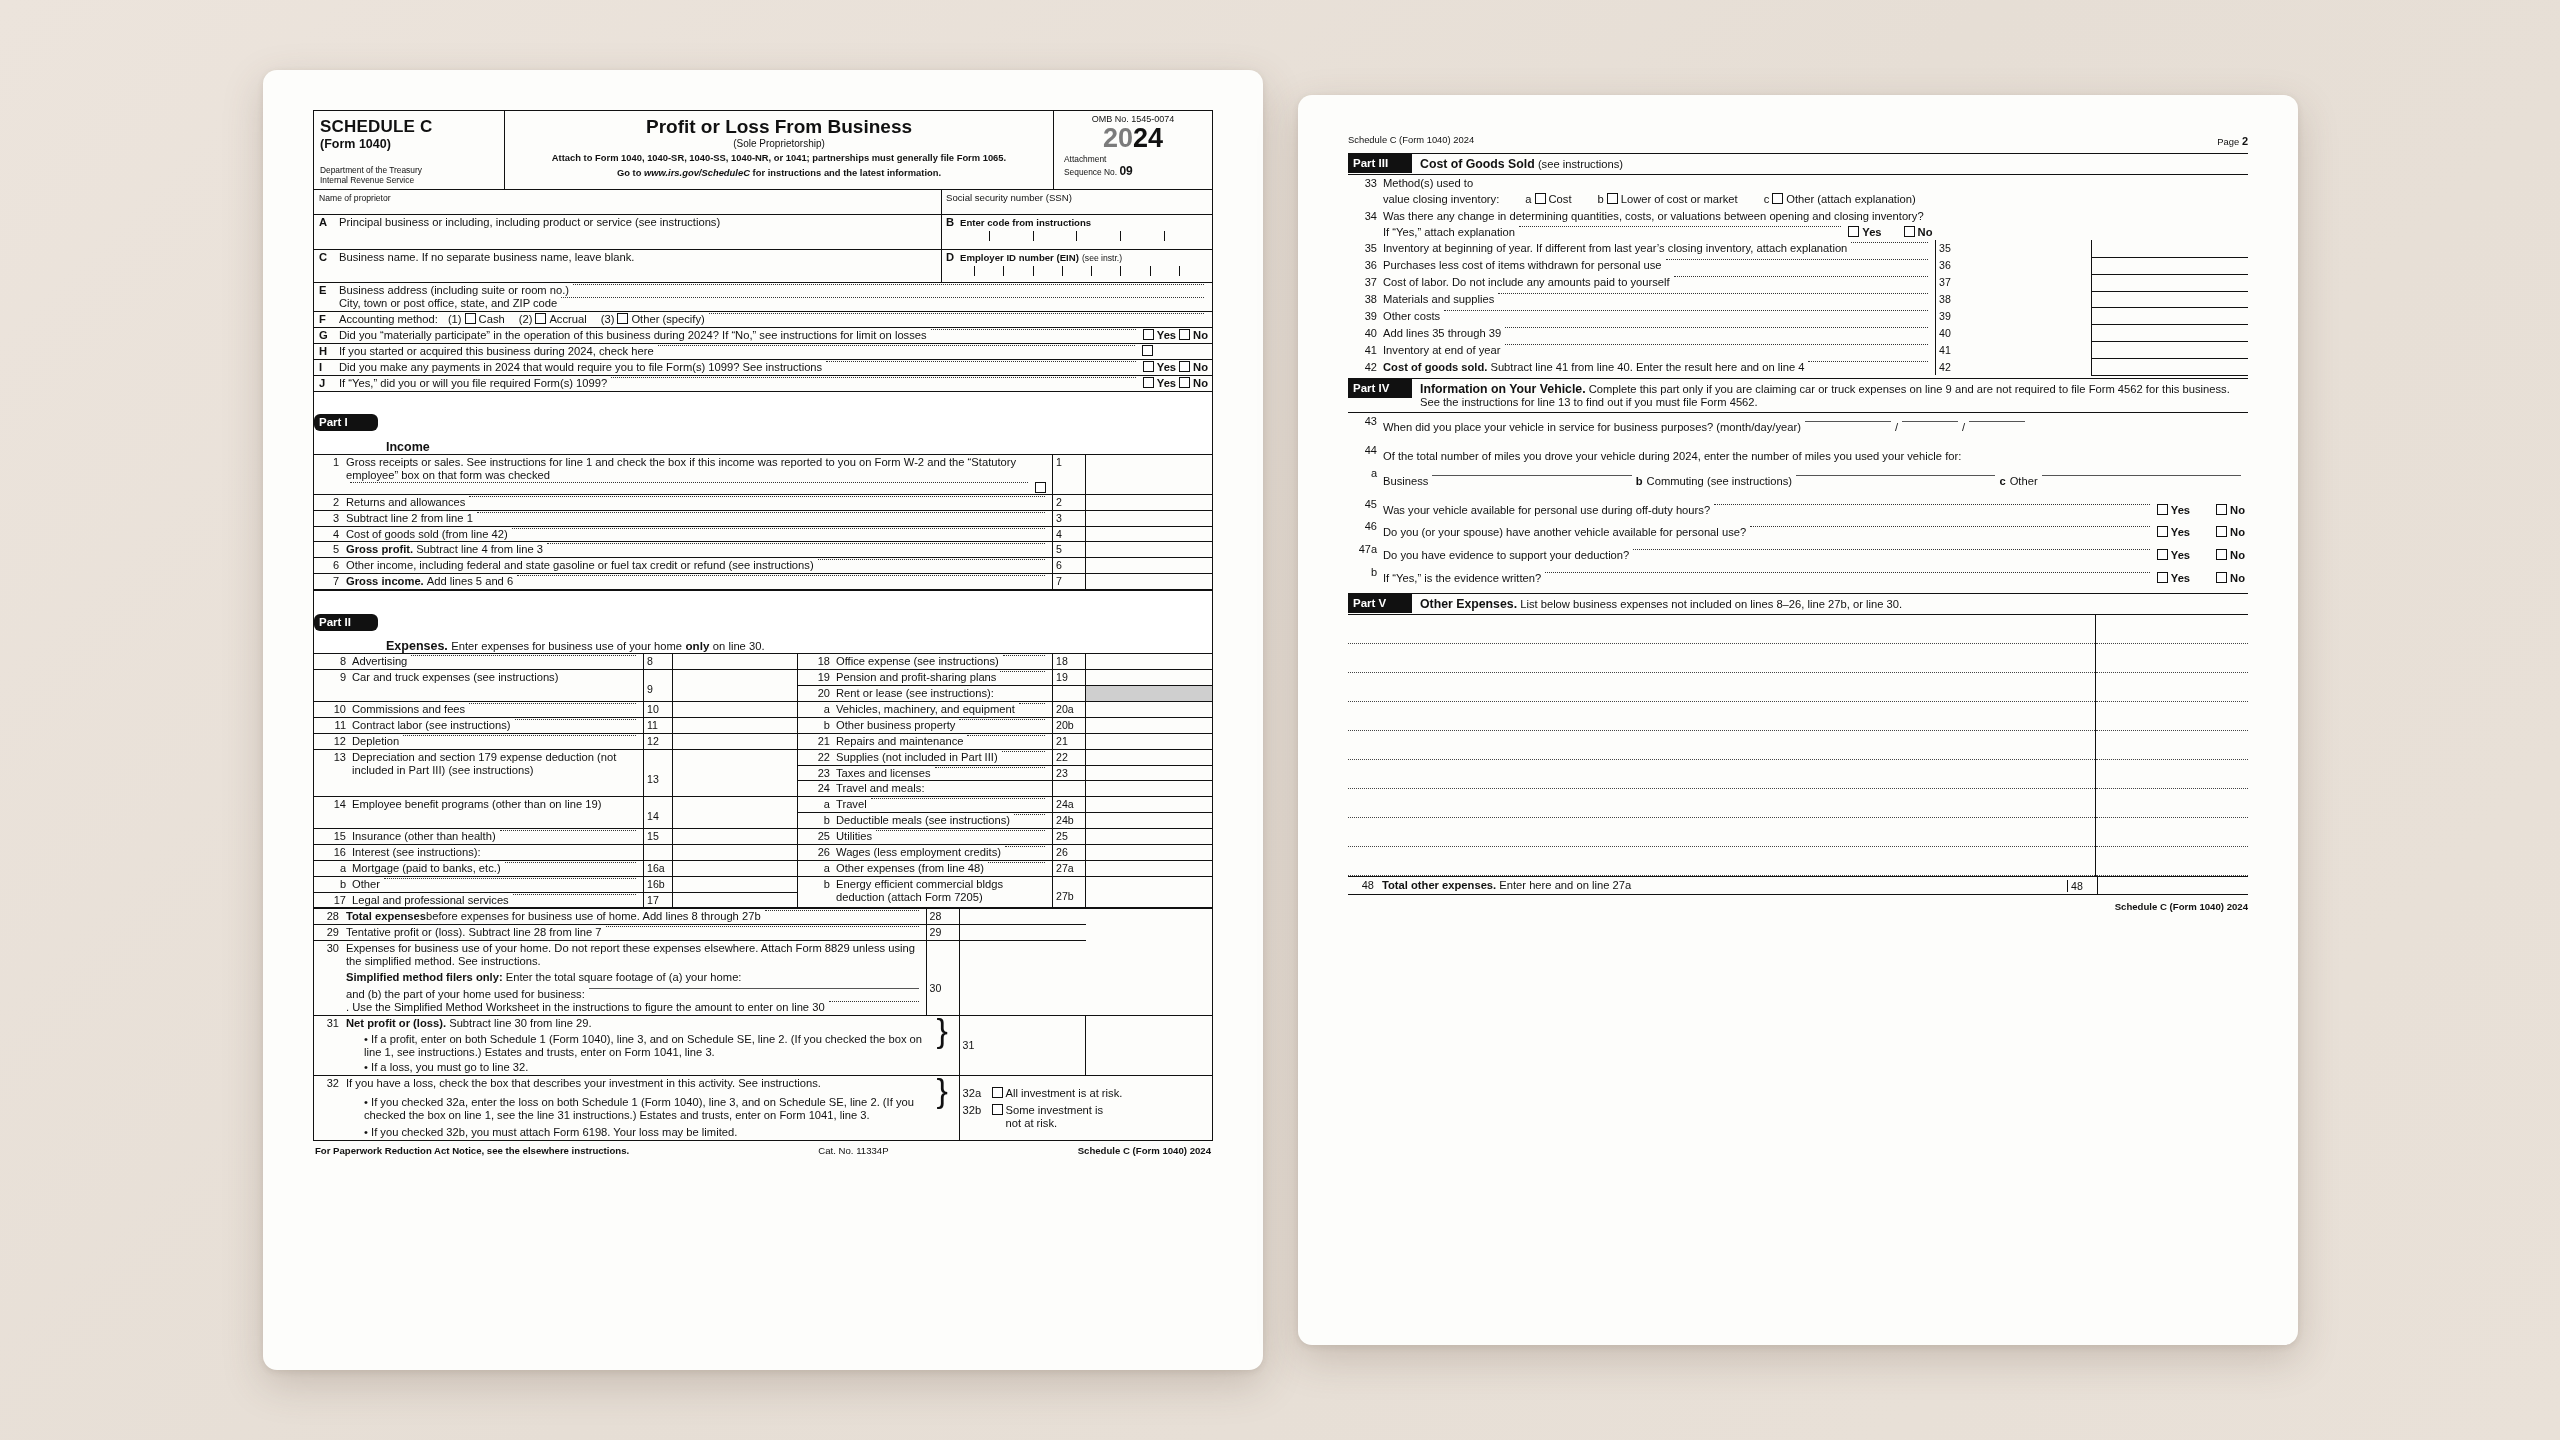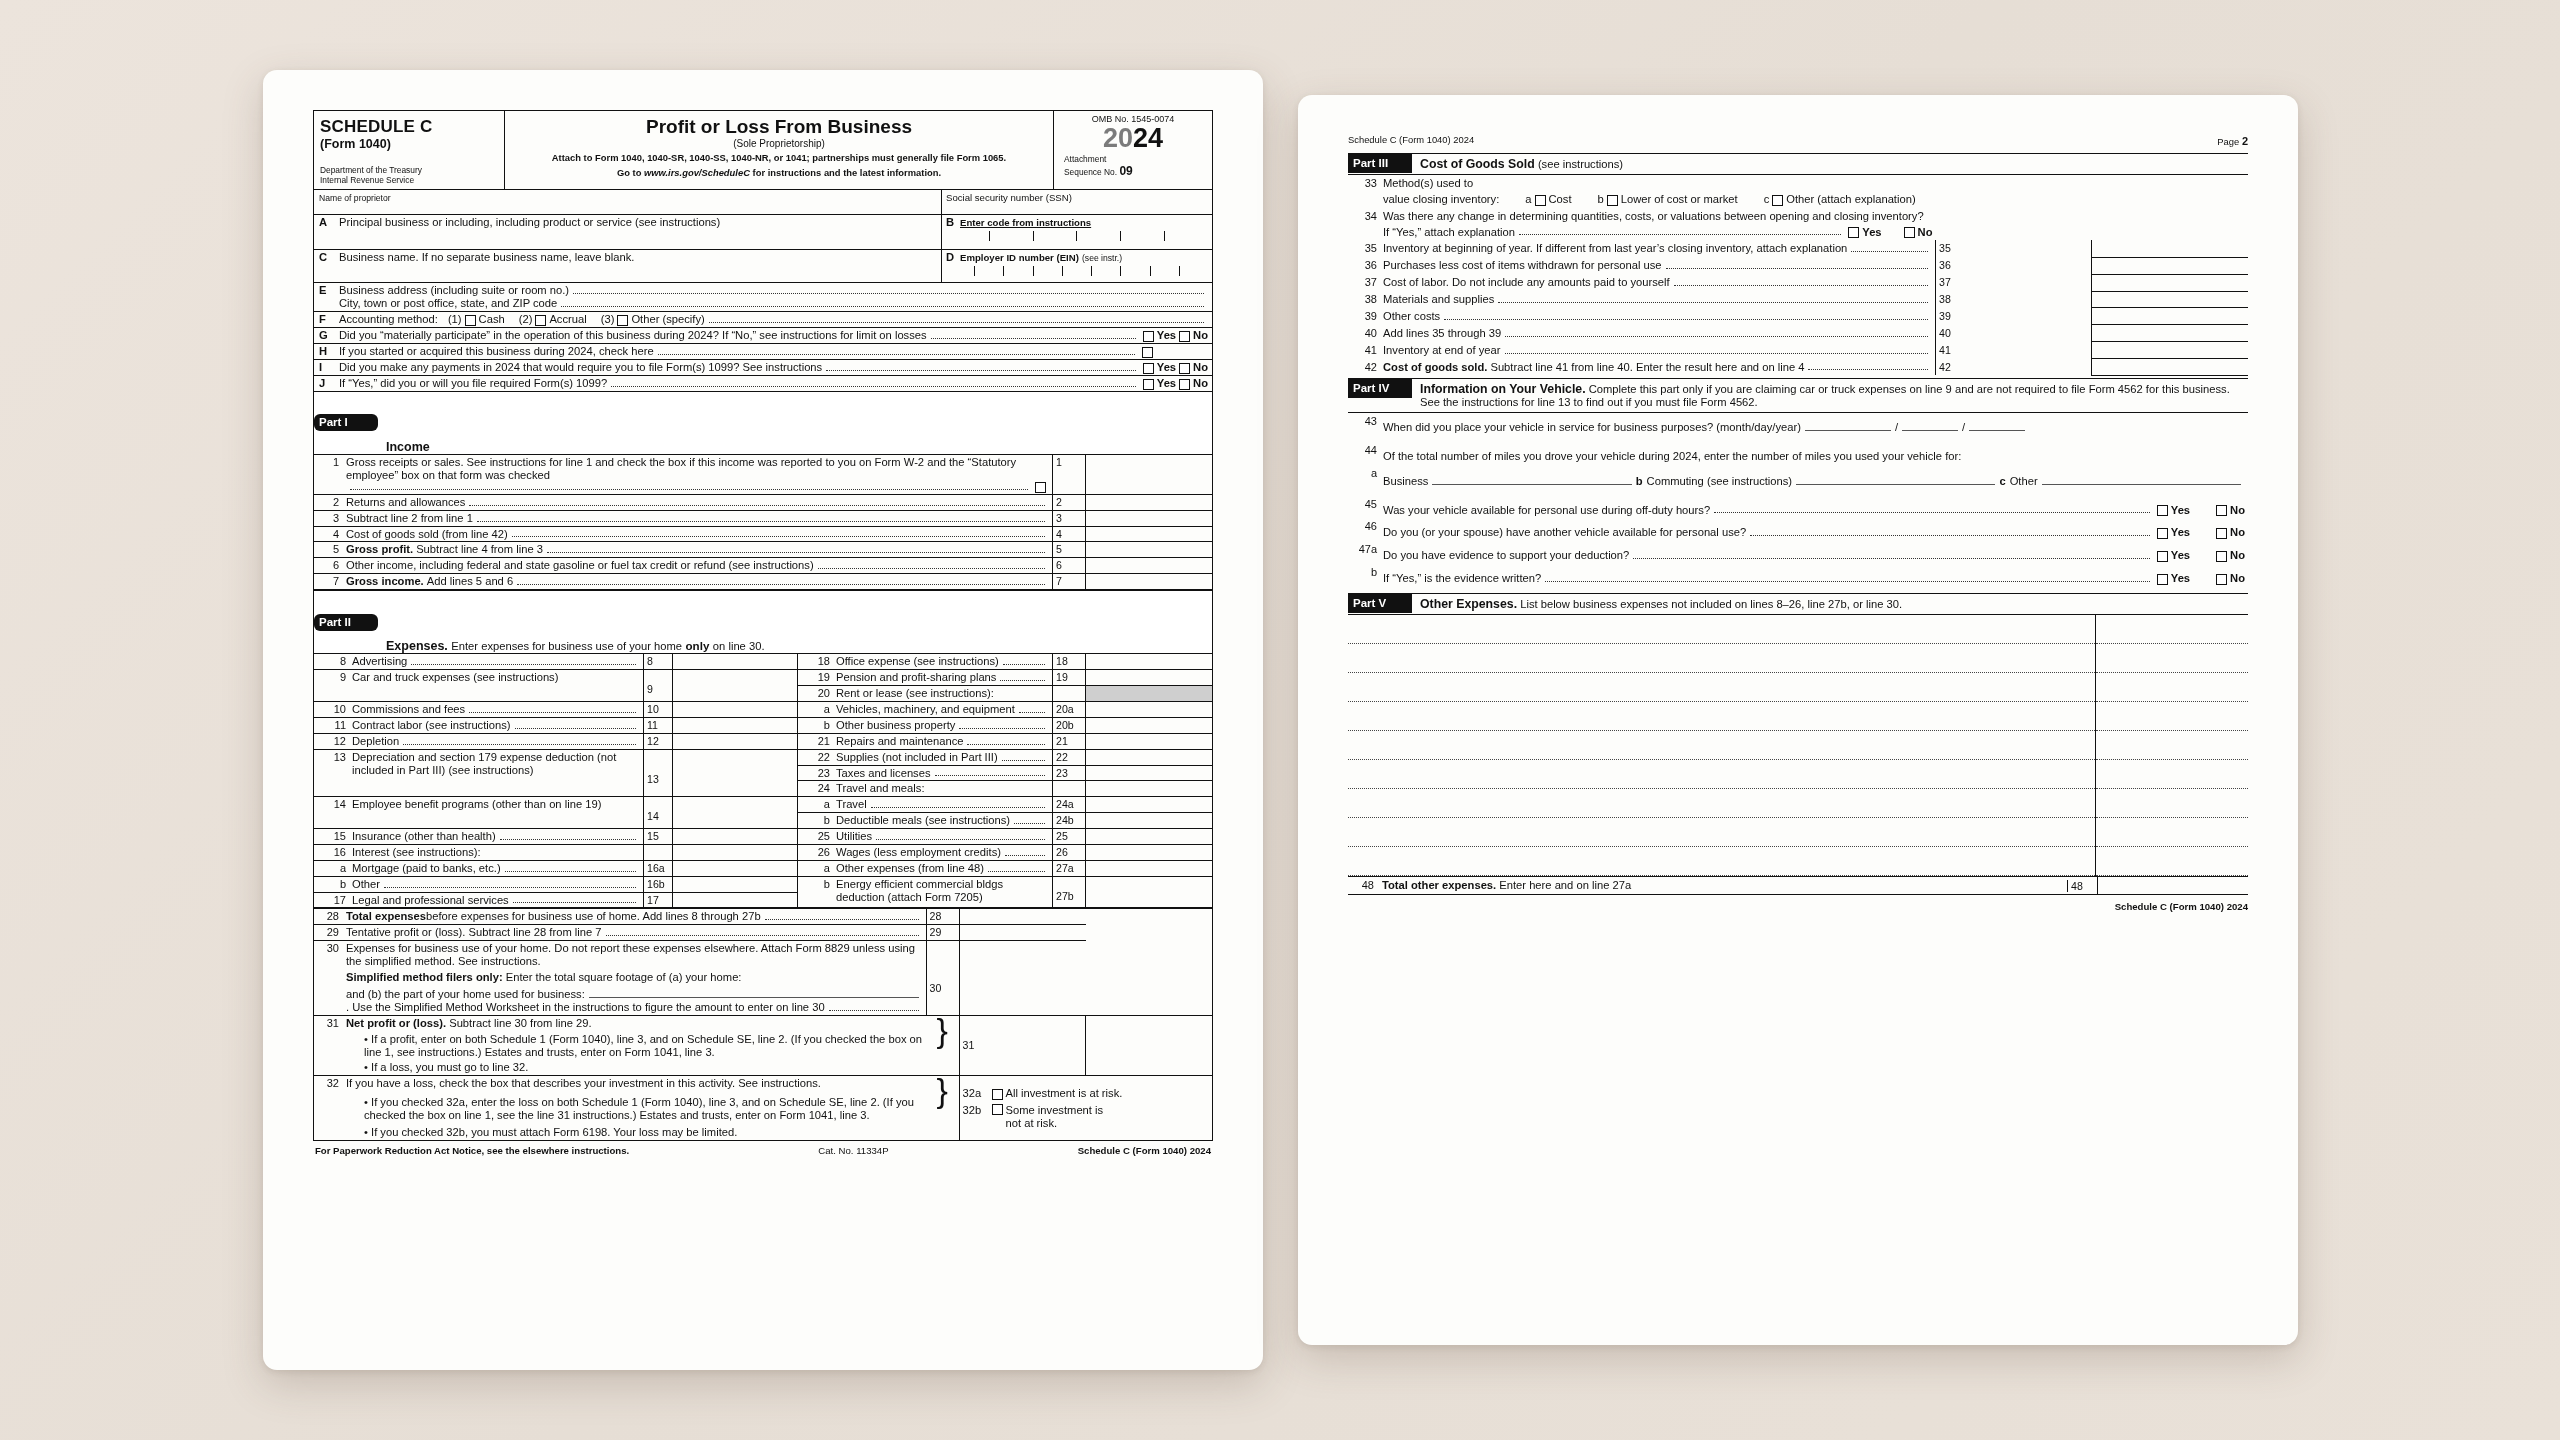--- a/index.html
+++ b/index.html
@@ -121,21 +121,21 @@
     border-bottom: 1px dotted #333;
     margin: 0 4px 3px 4px;
     min-width: 10px;
   }
   .line {
     flex: 1;
     border-bottom: 1px solid #555;
     margin: 0 4px 3px 4px;
     min-width: 10px;
   }
-  .fl { display: flex; align-items: flex-end; }
+  .fl { display: flex; align-items: flex-start; }
   .cb {
     display: inline-block;
     width: 9px;
     height: 9px;
     border: 1px solid #111;
     background: #fff;
     vertical-align: -1px;
     margin: 0 3px;
   }
   .boxgrid {
@@ -333,21 +333,21 @@
         </div>
         <div class="cell-r" style="height:22px">
           <span class="sm">Social security number (SSN)</span>
         </div>
       </div>
 
       <div class="row">
         <div class="cell-l" style="height:32px">
           <span class="letter">A</span><span>Principal business or including, including product or service (see instructions)</span>
         </div>
-        <div class="cell-r" style="height:32px;border:1.4px solid #111;margin:-1px -1px -1px 12px;text-decoration:underline;">
+        <div class="cell-r" style="height:32px;border:1.4px solid #111;margin:-1px -1px -1px 12px;">
           <span class="letter" style="width:14px">B</span><span class="b sm">Enter code from instructions</span>
           <div class="boxgrid" style="height:10px;">
             <div></div>
               <div></div>
               <div></div>
               <div></div>
               <div></div>
               <div></div>
           </div>
         </div>

